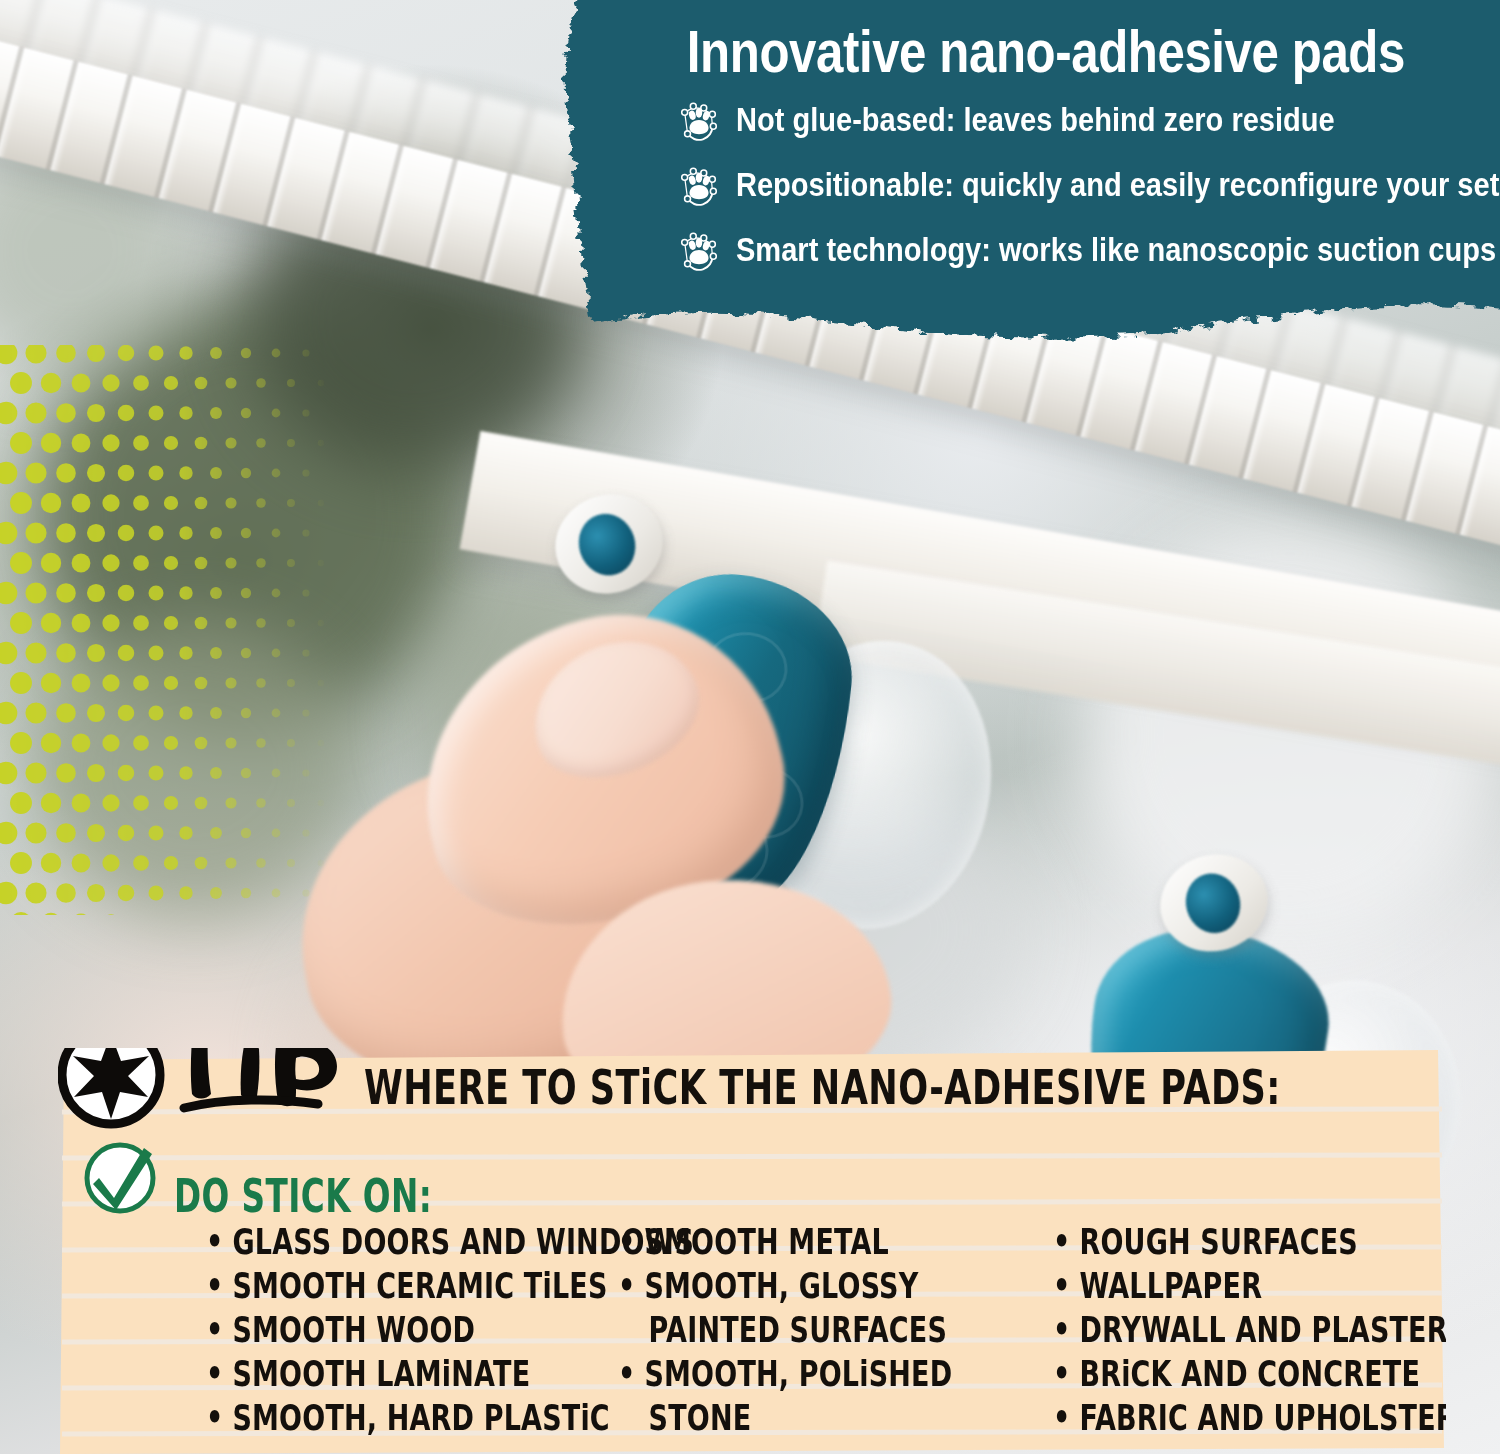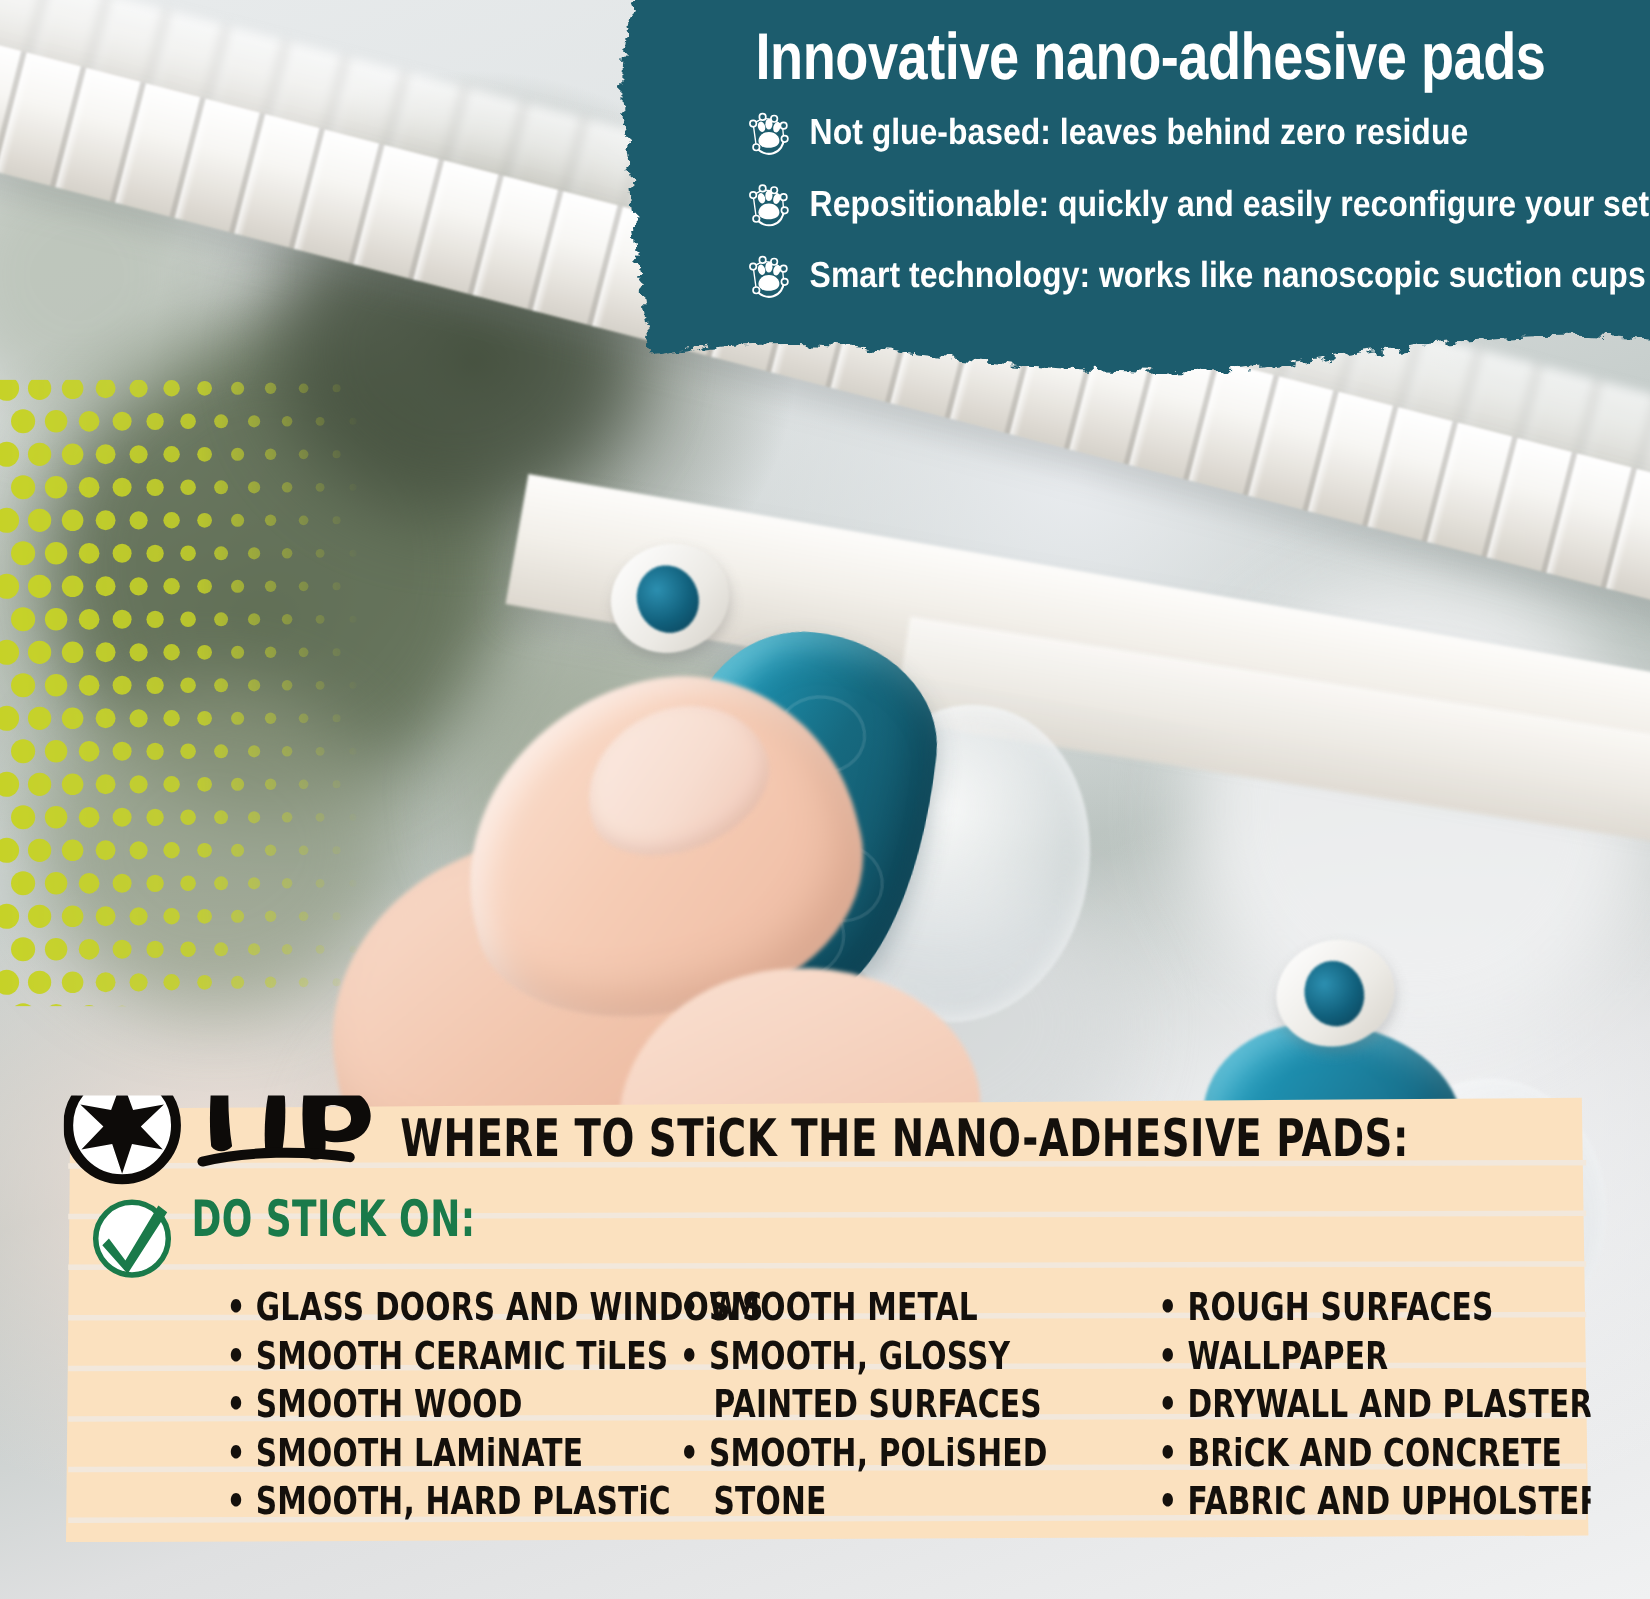--- a/index.html
+++ b/index.html
@@ -165,21 +165,21 @@
   .feature-item{display:flex;align-items:center;margin:0 0 23px 0;}
   .feat-icon{flex:0 0 auto;width:42px;height:42px;margin-right:16px;display:block;}
   .feat-text{
     font-family:"Liberation Sans",sans-serif;
     font-weight:bold;font-size:33px;line-height:1.1;white-space:nowrap;
     transform:scaleX(.88);transform-origin:left center;
   }
 
   
   .tipcard{
-    position:absolute;left:58px;top:996px;width:1388px;height:406px;
+    position:absolute;left:58px;top:1048px;width:1388px;height:406px;
     overflow:hidden;
   }
   .tipcard-bg{position:absolute;inset:0;}
   .tipcard-bg svg{display:block;}
   .tip-content{position:absolute;inset:0;}
 
   .tip-badge{
     position:absolute;left:-6px;top:-32px;width:118px;height:118px;z-index:6;
   }
   .tip-word{
@@ -188,21 +188,21 @@
 
   .tip-heading{
     position:absolute;left:0;right:0;top:12px;text-align:center;
     padding-left:160px;
     font-family:"DejaVu Sans",sans-serif;font-weight:bold;
     font-size:40px;letter-spacing:.5px;color:#14100c;
     transform:scaleX(.88) scaleY(1.18);transform-origin:center top;
     white-space:nowrap;
   }
 
-  .col-head{position:absolute;display:flex;align-items:flex-start;top:90px;}
+  .col-head{position:absolute;display:flex;align-items:flex-end;top:90px;}
   .col-head .mark{width:80px;height:80px;flex:0 0 auto;margin-right:14px;}
   .col-head .ch-text{
     font-family:"DejaVu Sans",sans-serif;font-weight:bold;font-size:38px;
     letter-spacing:.5px;transform:scaleX(.86) scaleY(1.2);transform-origin:left center;
     white-space:nowrap;
   }
   .head-do{left:22px;}
   .head-do .ch-text{color:#1a7a4a;}
   .head-dont{left:872px;}
   .head-dont .ch-text{color:#cc2a22;}

